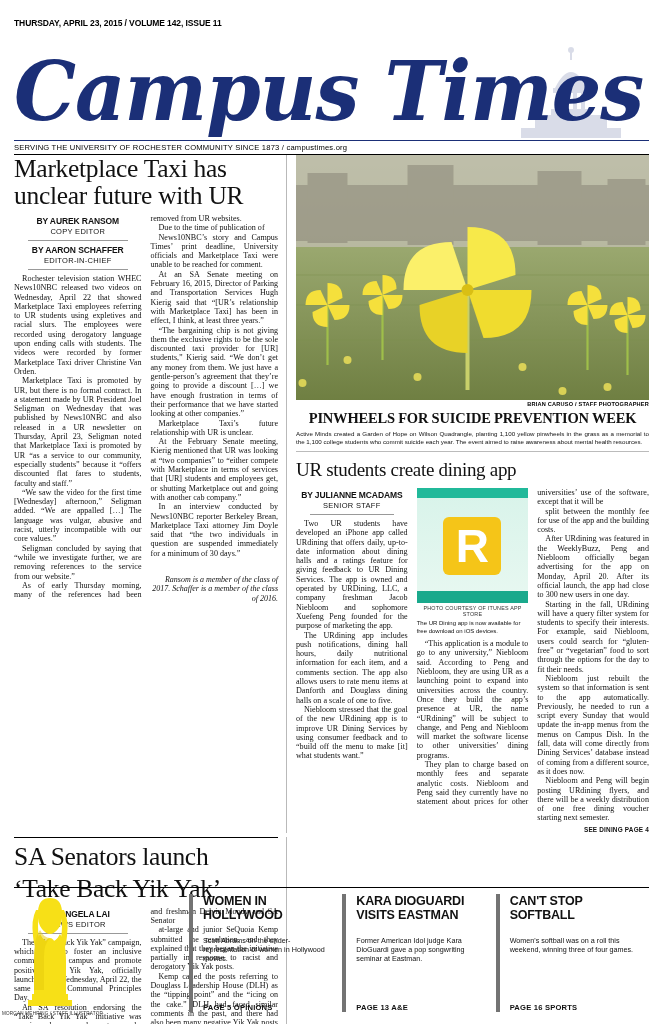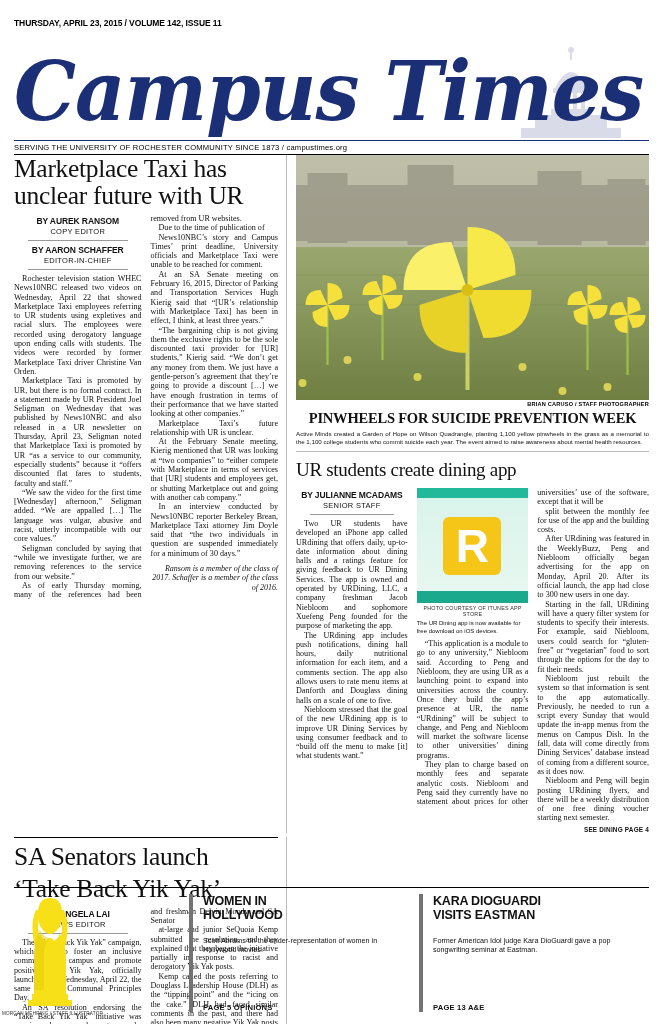--- a/index.html
+++ b/index.html
@@ -78,21 +78,21 @@
   .cols3 { column-count:3; column-gap:9px; }
   p.body {
     font-size:8.1px;
     line-height:9.3px;
     text-align:justify;
     text-indent:8px;
     hyphens:auto;
     -webkit-hyphens:auto;
     margin:0;
   }
-  .endnote { font-style:italic; font-size:8px; line-height:9.3px; text-align:right; margin-top:6px; }
+  .endnote { font-style:italic; font-size:8px; line-height:9.3px; text-align:right; margin-top:17px; }
 
   
   .photo-box { position:relative; width:100%; height:245px; overflow:hidden; }
   .photo-credit {
     font-family:"Liberation Sans", sans-serif;
     font-size:5.6px; font-weight:bold; letter-spacing:.2px;
     text-align:right; color:#000; padding-top:1px;
   }
   .cap-head {
     font-family:"Liberation Serif", serif;
@@ -412,17 +412,25 @@
 
       <div class="teaser">
         <div class="teaser-head">
           <div>KARA DIOGUARDI</div>
           <div>VISITS EASTMAN</div>
         </div>
         <div class="teaser-text">Former American Idol judge Kara DioGuardi gave a pop songwriting seminar at Eastman.</div>
         <div class="teaser-page">PAGE 13 A&amp;E</div>
       </div>
 
+      <div class="teaser">
+        <div class="teaser-head">
+          <div>CAN'T STOP</div>
+          <div>SOFTBALL</div>
+        </div>
+        <div class="teaser-text">Women's softball was on a roll this weekend, winning three of four games.</div>
+        <div class="teaser-page">PAGE 16 SPORTS</div>
+      </div>
 
     </div>
   </div>
 
 </div>
 
 </body></html>

